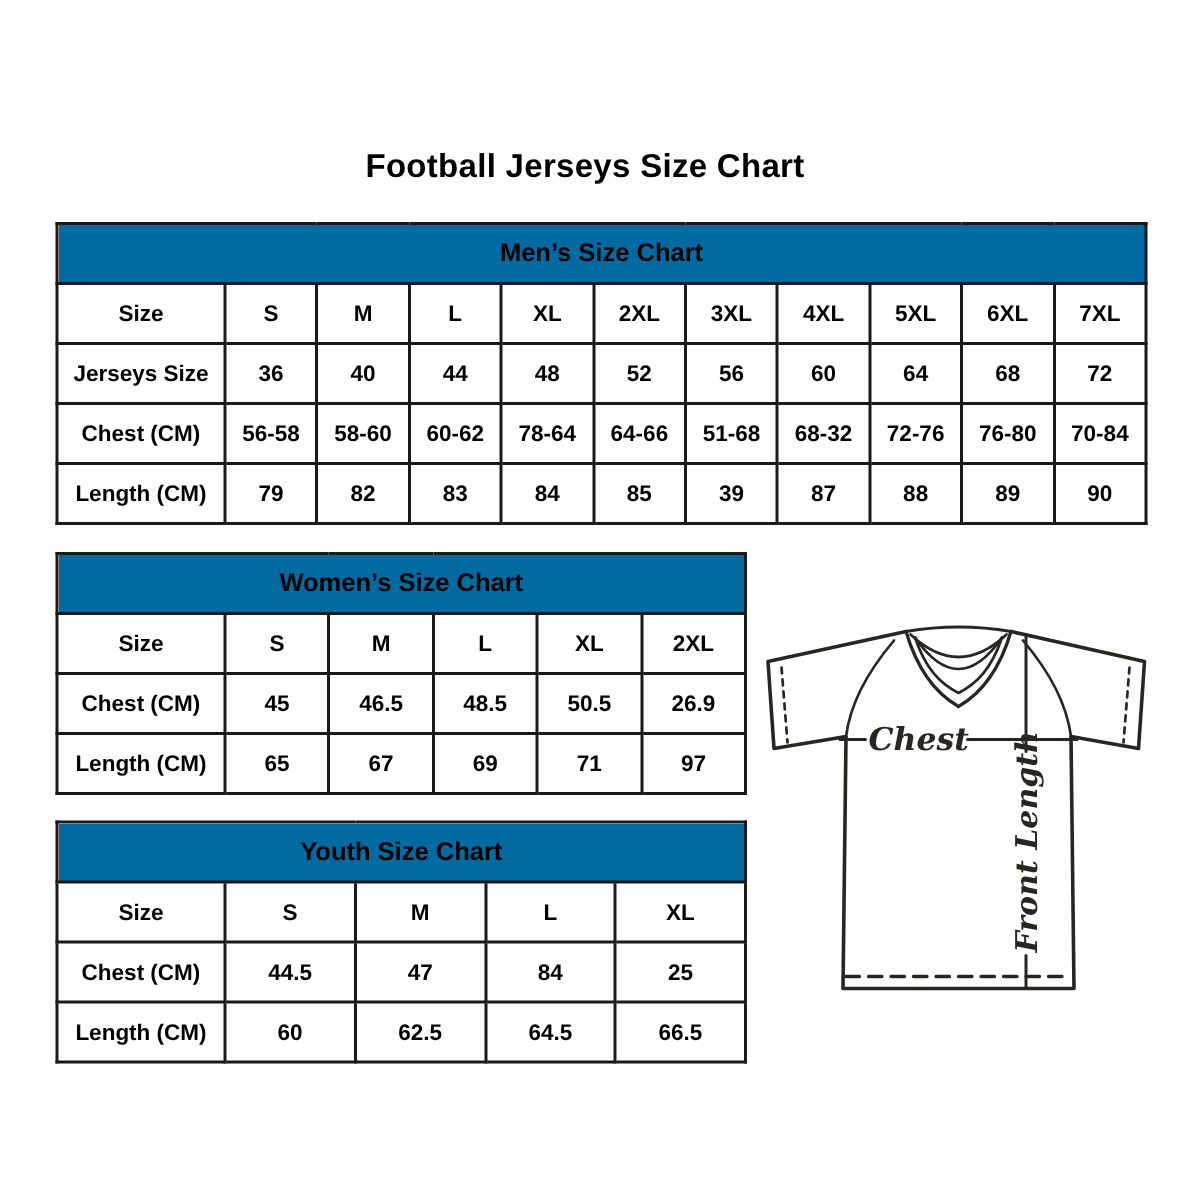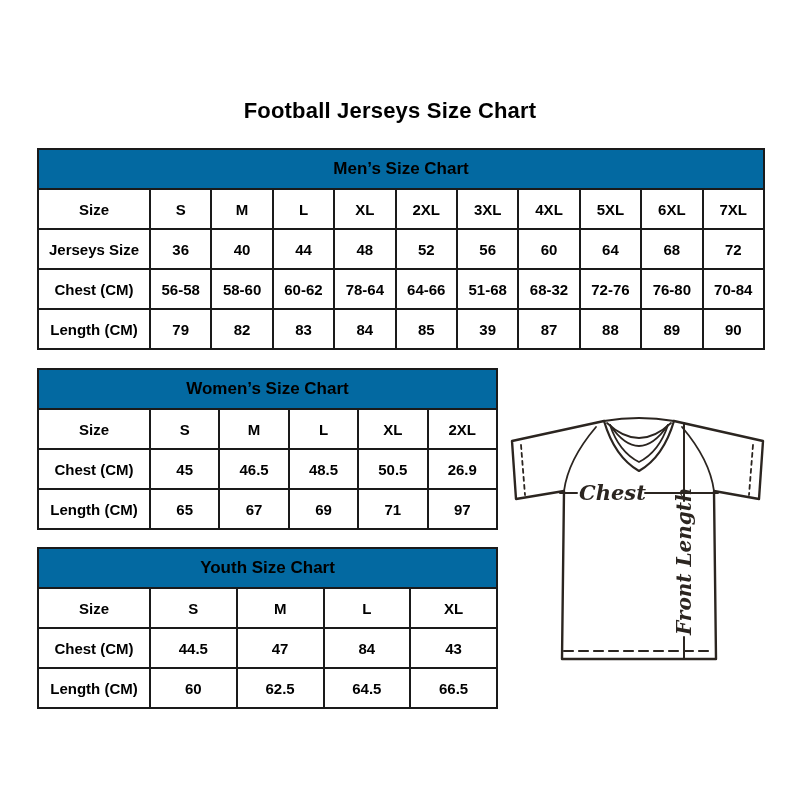--- a/index.html
+++ b/index.html
@@ -177,21 +177,21 @@
           <th>L</th>
           <th>XL</th>
         </tr>
       </thead>
       <tbody>
         <tr>
           <td>Chest (CM)</td>
           <td>44.5</td>
           <td>47</td>
           <td>84</td>
-          <td>43</td>
+          <td>25</td>
         </tr>
         <tr>
           <td>Length (CM)</td>
           <td>60</td>
           <td>62.5</td>
           <td>64.5</td>
           <td>66.5</td>
         </tr>
       </tbody>
     </table>

